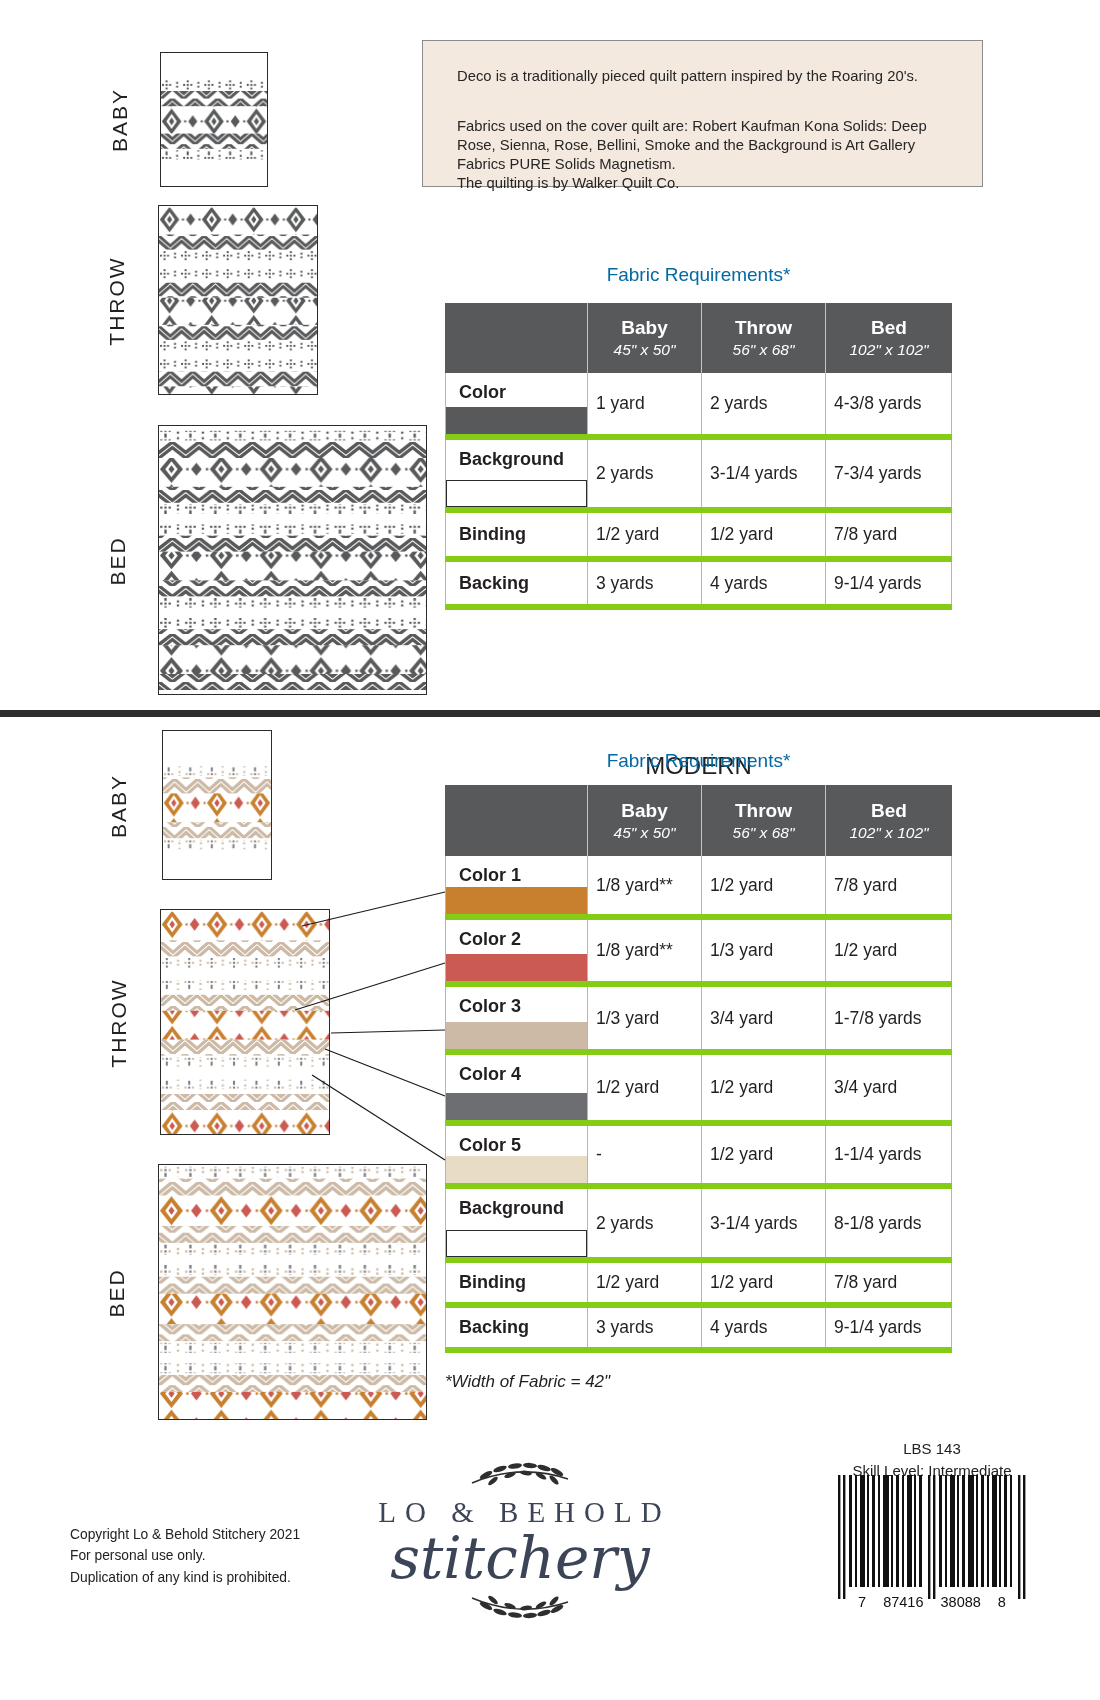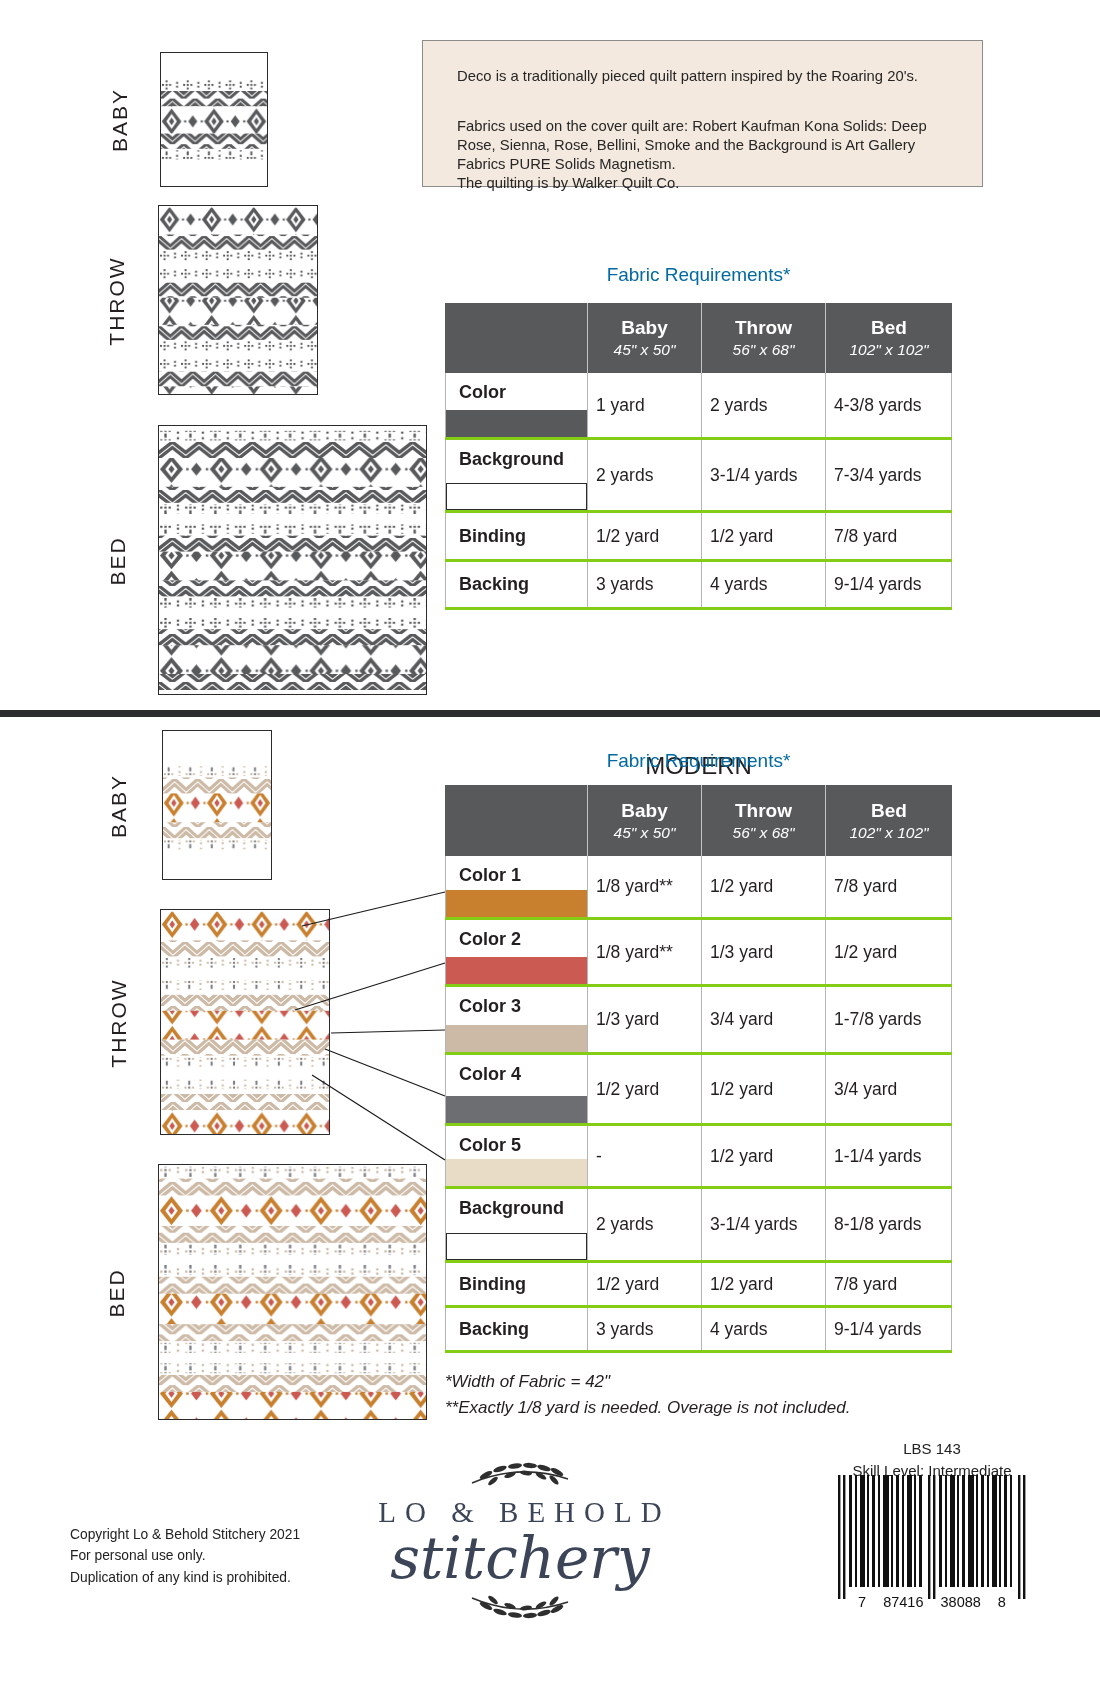--- a/index.html
+++ b/index.html
@@ -24,21 +24,21 @@
 
   
   .ftable{position:absolute;width:507px;box-sizing:border-box;}
   .thead{display:flex;background:#58595B;color:#fff;}
   .hlabel{width:142px;box-sizing:border-box;}
   .hcol{display:flex;flex-direction:column;justify-content:center;align-items:center;
         box-sizing:border-box;border-left:1px solid #c4c4c4;}
   .hc1{width:114px;} .hc2{width:124px;} .hc3{width:127px;}
   .hname{font-weight:bold;font-size:19px;}
   .hsize{font-style:italic;font-size:15.5px;margin-top:2px;}
-  .trow{display:flex;border-bottom:3px solid #84cc16;box-sizing:border-box;}
+  .trow{display:flex;border-bottom:6px solid #84cc16;box-sizing:border-box;}
   .rlabel{width:142px;box-sizing:border-box;position:relative;border-left:1px solid #b5b5b5;}
   .rname{font-weight:bold;font-size:18px;padding:9px 0 0 13px;}
   .trow.plain .rname{padding:0 0 0 13px;display:flex;align-items:center;height:100%;}
   .swatch{position:absolute;left:0;right:0;bottom:0;height:27px;}
   .swatch.bordered{border:1.6px solid #2b2b2b;background:#fff;height:25px;}
   .vcell{box-sizing:border-box;border-left:1px solid #b5b5b5;display:flex;align-items:center;
          padding-left:8px;font-size:17.5px;}
   .vc1{width:114px;} .vc2{width:124px;} .vc3{width:127px;border-right:1px solid #b5b5b5;}
 
   
@@ -374,21 +374,20 @@
     <rect x="0" y="132" width="300" height="20" fill="url(#pm-chevu)"></rect>
     <rect x="0" y="152" width="300" height="36" fill="url(#pm-diam)"></rect>
     <rect x="0" y="188" width="300" height="20" fill="url(#pm-chevd)"></rect>
     <rect x="0" y="210" width="300" height="12" fill="url(#pm-dots)"></rect>
     <rect x="0" y="234" width="300" height="12" fill="url(#pm-dots)"></rect>
     <rect x="0" y="248" width="300" height="20" fill="url(#pm-chevu)"></rect>
     <rect x="0" y="268" width="300" height="36" fill="url(#pm-diam)"></rect>
   </svg>
 
   <div class="footnote" style="top:1372px;">*Width of Fabric = 42"</div>
-  <div class="footnote" style="top:1398px;">**Exactly 1/8 yard is needed. Overage is not included.</div>
 
   <div class="copyright">
     <div>Copyright Lo &amp; Behold Stitchery 2021</div>
     <div>For personal use only.</div>
     <div>Duplication of any kind is prohibited.</div>
   </div>
 
   <div class="logo">
     <svg class="laurel" width="120" height="32" viewBox="0 0 120 32">
       <path d="M12 27 Q60 7 108 23" stroke="#2e2e2e" stroke-width="1.6" fill="none"></path>

